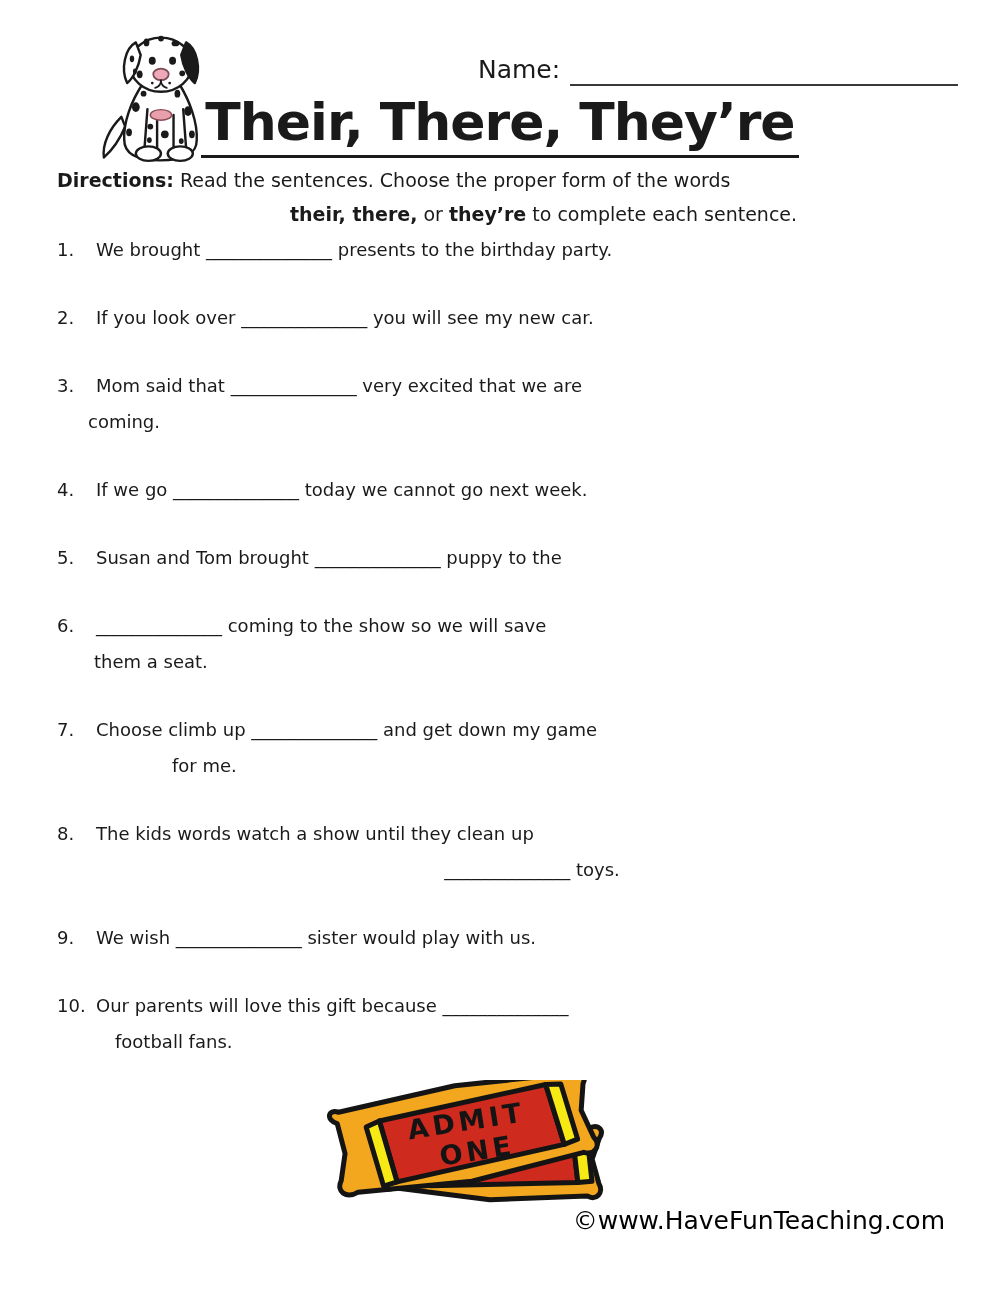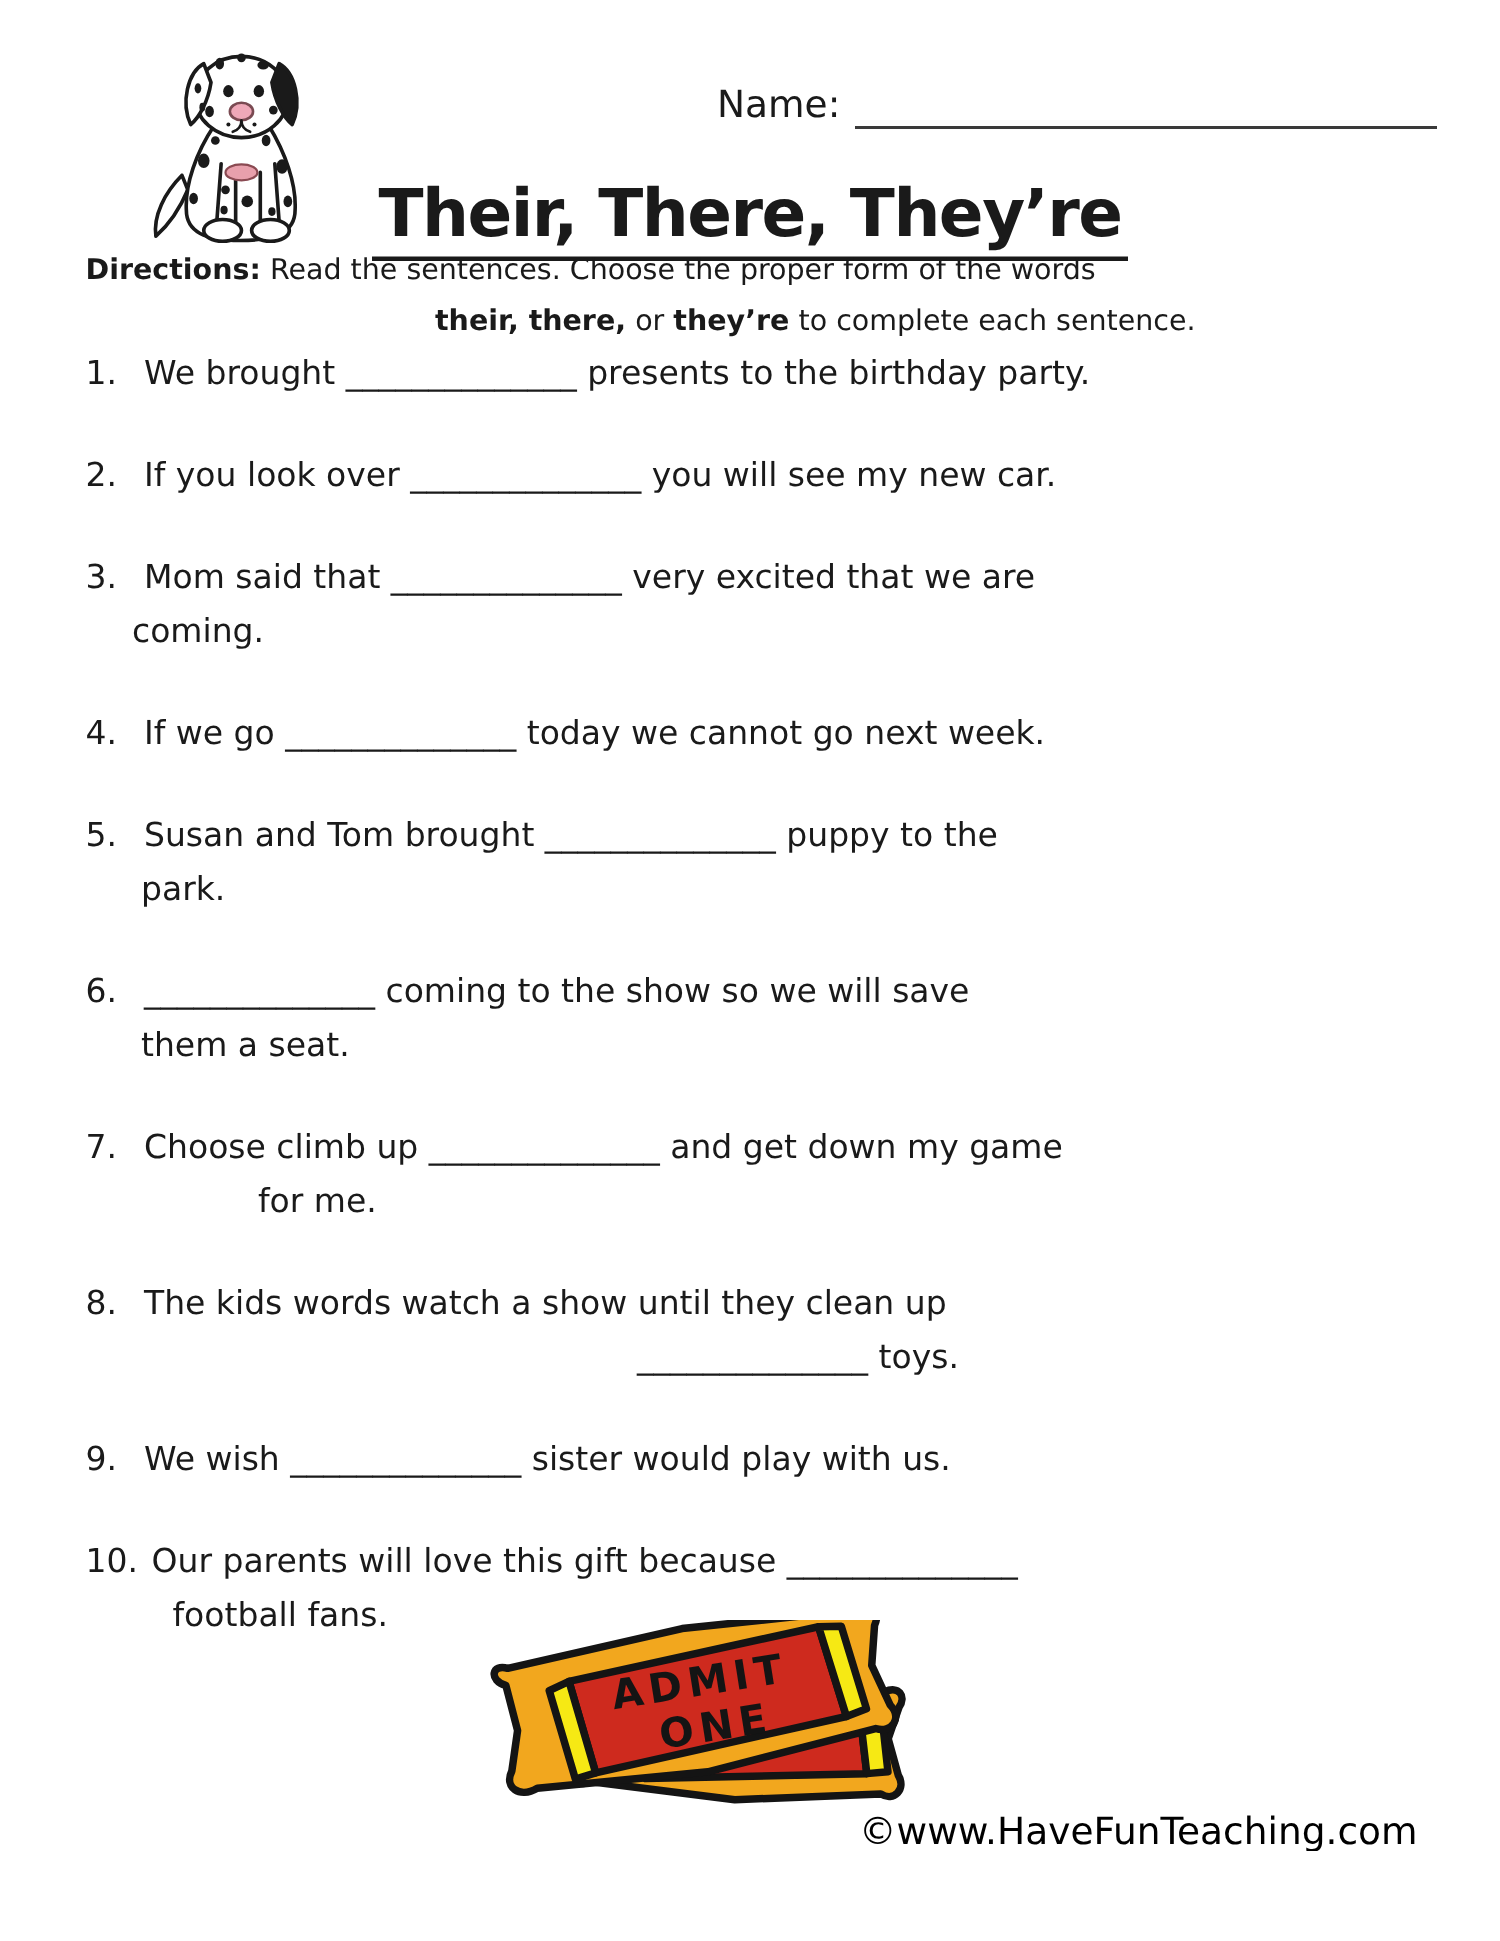--- a/index.html
+++ b/index.html
@@ -22,37 +22,36 @@
   .name-line {
     display:inline-block; width:388px; height:28px;
     border-bottom:2.5px solid #3a3a3a;
   }
   .title-wrap {
     position:absolute; left:0; right:0; top:92px;
     text-align:center;
   }
   .title {
     display:inline-block;
-    font-size:44px; font-weight:bold;
+    font-size:52px; font-weight:bold;
     border-bottom:3.5px solid #1a1a1a;
     padding:0 4px 3px 4px;
     letter-spacing:-1px;
-    margin-top:25px;
   }
   
   .directions {
     position:absolute; left:57px; right:40px; top:163px;
     font-size:19px; line-height:34px;
   }
   .directions b { font-weight:bold; }
   .directions .line2 { margin-left:233px; }
   
   .sentences {
     position:absolute; left:57px; right:48px; top:232px;
-    font-size:22px; line-height:36px;
+    font-size:18px; line-height:36px;
   }
   .sentence { margin-bottom:32px; }
   .sentence .num { display:inline-block; min-width:30px; margin-right:9px; }
   .sentence .cont { display:block; }
   .ind-31  { margin-left:31px; }
   .ind-37  { margin-left:37px; }
   .ind-55  { margin-left:55px;text-align:center; }
   .ind-58  { margin-left:58px; }
   .ind-115 { margin-left:115px; }
   
@@ -131,21 +130,20 @@
     </div>
     <div class="sentence">
       <span class="num">3.</span><span class="txt">Mom said that ______________ very excited that we are</span>
       <span class="cont ind-31">coming.</span>
     </div>
     <div class="sentence">
       <span class="num">4.</span><span class="txt">If we go ______________ today we cannot go next week.</span>
     </div>
     <div class="sentence">
       <span class="num">5.</span><span class="txt">Susan and Tom brought ______________ puppy to the</span>
-      <span class="cont ind-37">park.</span>
     </div>
     <div class="sentence">
       <span class="num">6.</span><span class="txt">______________ coming to the show so we will save</span>
       <span class="cont ind-37">them a seat.</span>
     </div>
     <div class="sentence">
       <span class="num">7.</span><span class="txt">Choose climb up ______________ and get down my game</span>
       <span class="cont ind-115">for me.</span>
     </div>
     <div class="sentence">

